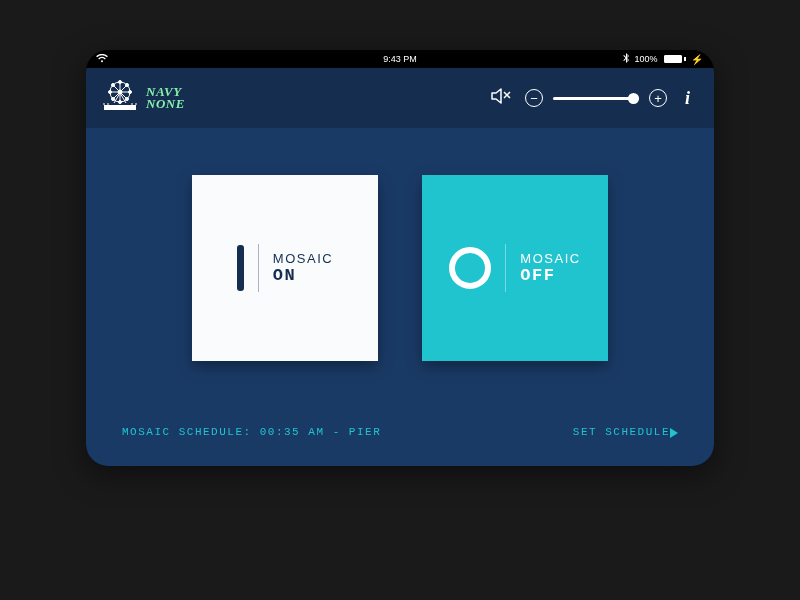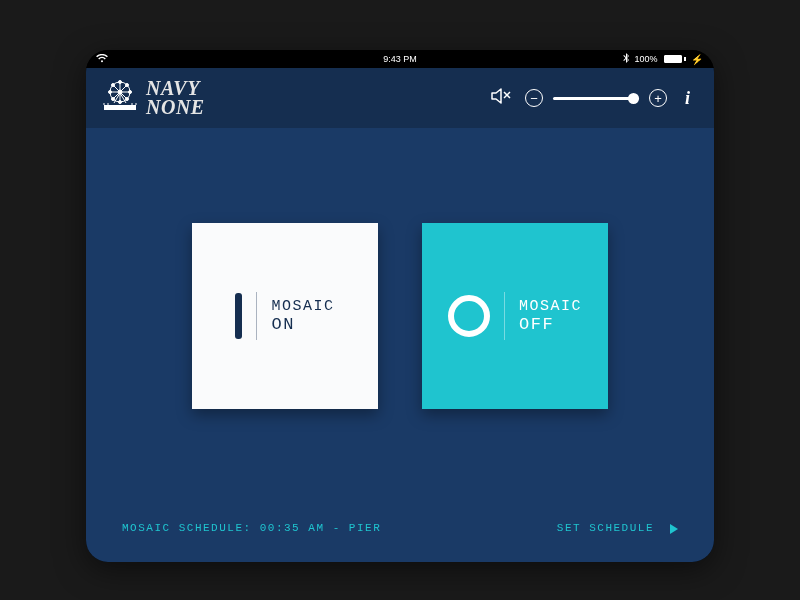--- a/index.html
+++ b/index.html
@@ -5,21 +5,21 @@
   * { margin: 0; padding: 0; box-sizing: border-box; }
   html, body {
     width: 800px; height: 600px;
     background: #1a1a1a;
     font-family: "Helvetica Neue", Arial, sans-serif;
     overflow: hidden;
   }
   .tablet {
     position: absolute;
     left: 86px; top: 50px;
-    width: 628px; height: 512px;
+    width: 628px; height: 416px;
     background: #000;
     border-radius: 22px;
     box-shadow: 0 8px 30px rgba(0,0,0,0.5);
     overflow: hidden;
   }
   .status-bar {
     height: 18px;
     background: #000;
     color: #fff;
     font-size: 9px;
@@ -38,24 +38,24 @@
     display: flex;
     align-items: center;
     justify-content: space-between;
     padding: 0 20px 0 16px;
   }
   .logo { display: flex; align-items: center; gap: 8px; color: #fff; }
   .logo-text {
     font-family: Georgia, "Times New Roman", serif;
     font-weight: 700;
     font-style: italic;
-    font-size: 20px;
+    font-size: 13px;
     line-height: 0.95;
     letter-spacing: 0.5px;
-    color: #e5e5e5;
+    color: #86efac;
   }
   .header-controls { display: flex; align-items: center; gap: 14px; color: #fff; }
   .vol-group { display: flex; align-items: center; gap: 10px; }
   .vol-btn {
     width: 18px; height: 18px; border: 1.5px solid #fff; border-radius: 50%;
     display: flex; align-items: center; justify-content: center;
     font-size: 13px; line-height: 1; cursor: pointer; color:#fff;
   }
   .vol-slider {
     width: 86px; height: 3px; background: #fff; border-radius: 2px; position: relative;
@@ -95,39 +95,39 @@
   .tile-icon-on {
     width: 7px; height: 46px; background: #152e50; border-radius: 3px;
   }
   .tile-icon-off {
     width: 42px; height: 42px; border: 6px solid #fff; border-radius: 50%;
   }
   .tile-divider-on { width: 1px; height: 48px; background: rgba(21,46,80,0.35); }
   .tile-divider-off { width: 1px; height: 48px; background: rgba(255,255,255,0.4); }
   .tile-text { display: flex; flex-direction: column; }
   .tile-label {
-    font-family: Liberation Mono, monospace;
-    font-size: 15px; letter-spacing: 1.5px;
+    font-family: Liberation Sans, sans-serif;
+    font-size: 13px; letter-spacing: 1.5px;
   }
   .tile-state {
     font-family: "Courier New", monospace;
-    font-size: 17px; font-weight: 400; letter-spacing: 1.5px;
+    font-size: 17px; font-weight: 700; letter-spacing: 1.5px;
   }
   .tile-on .tile-label, .tile-on .tile-state { color: #152e50; }
   .tile-off .tile-label, .tile-off .tile-state { color: #fff; }
 
   .footer {
     display: flex; justify-content: space-between; align-items: center;
     padding: 18px 6px 28px 6px;
     font-family: "Courier New", monospace;
     font-size: 11px;
     letter-spacing: 1.5px;
     color: #1fc4cf;
   }
-  .set-schedule { display: flex; align-items: flex-end; gap: 16px; cursor: pointer; }
+  .set-schedule { display: flex; align-items: flex-end; gap: 0; cursor: pointer; }
   .play-icon {
     width: 0; height: 0;
     border-left: 8px solid #1fc4cf;
     border-top: 5px solid transparent;
     border-bottom: 5px solid transparent;
   }
   .battery {
     display: inline-flex; align-items: center; gap: 2px;
   }
   .battery-body {

